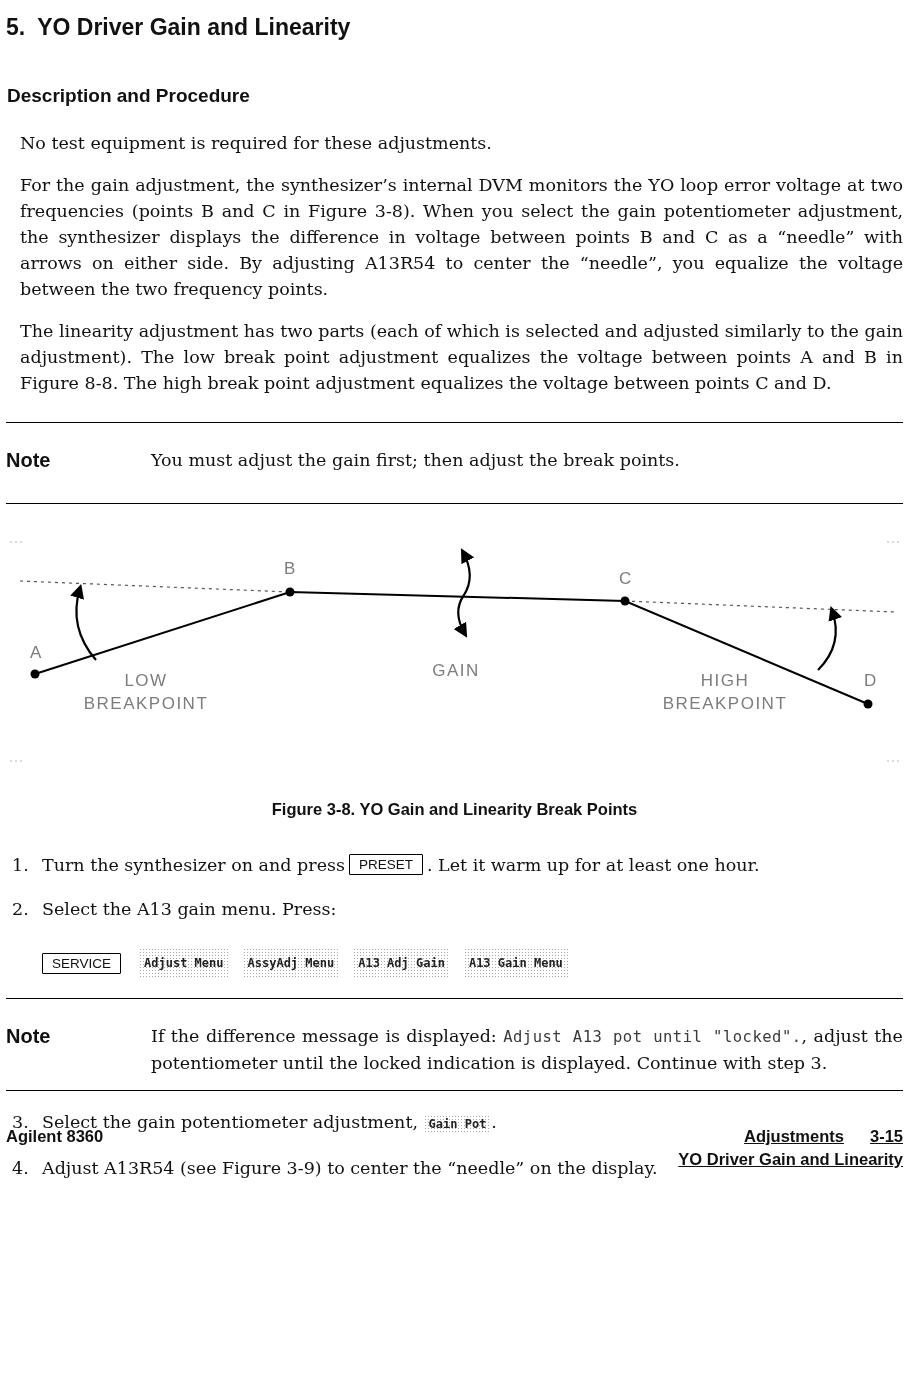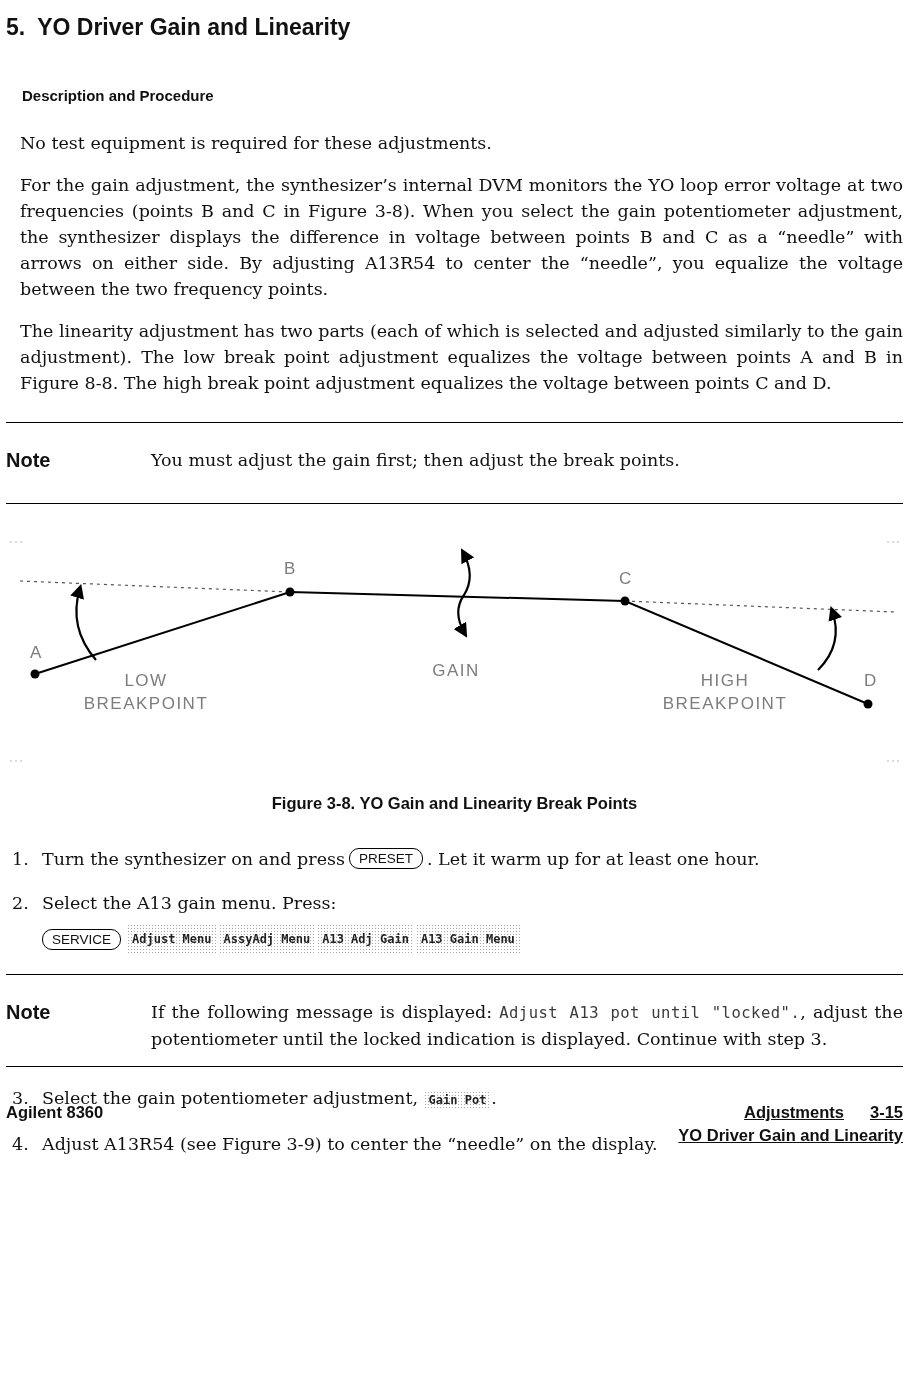--- a/index.html
+++ b/index.html
@@ -6,55 +6,55 @@
   body{
     width:909px;height:1390px;position:relative;
     font-family:"DejaVu Serif","Liberation Serif",serif;
     color:#111;font-size:17.5px;line-height:26px;
     overflow:hidden;
   }
   .page{padding:8px 6px 0 6px;position:relative;}
 
   h1{font-family:"Liberation Sans",sans-serif;font-size:23px;font-weight:bold;margin:4px 0 11px 0;line-height:30px;}
   h1 .secnum{margin-right:12px;}
-  h2{font-family:"Liberation Sans",sans-serif;font-size:15px;font-weight:bold;margin:42px 0 0 16px;line-height:24px;}
+  h2{font-family:"Liberation Sans",sans-serif;font-size:19px;font-weight:bold;margin:42px 0 0 1px;line-height:24px;}
 
   p.body-par{margin:16px 0 0 14px;text-align:justify;}
   p.first-par{margin-top:22px;}
 
   .note{
     margin-top:26px;
     border-top:1.4px solid #000;border-bottom:1.4px solid #000;
     display:flex;align-items:flex-start;
     padding:24px 0 30px 0;
   }
   .note-label{
     width:145px;flex:0 0 145px;
     font-family:"Liberation Sans",sans-serif;font-weight:bold;font-size:20px;line-height:26px;
   }
   .note-body{flex:1;text-align:justify;}
 
   .figure-wrap{margin-top:30px;}
   .figure-caption{
     font-family:"Liberation Sans",sans-serif;font-weight:bold;font-size:16.5px;
-    text-align:center;margin-top:14px;
+    text-align:center;margin-top:20px;
   }
   .diagram-label{
     font-family:"Liberation Sans",sans-serif;
     fill:#7d7d7d;font-size:17px;letter-spacing:1.5px;
   }
 
   .steps{margin-top:30px;}
   .step{display:flex;margin-top:18px;}
   .step-num{flex:0 0 30px;text-align:left;padding-left:6px;}
   .step-body{flex:1;}
-  .step-line2{margin-top:8px;display:flex;align-items:center;flex-wrap:wrap;gap:2px;}
+  .step-line2{margin-top:26px;display:flex;align-items:center;flex-wrap:wrap;gap:14px;}
 
   .key{
-    display:inline-block;border:1.6px solid #000;border-radius:10px;
+    display:inline-block;border:1.6px solid #000;border-radius:1px;
     padding:0 9px;margin:0 4px;
     font-family:"Liberation Sans",sans-serif;font-size:13.5px;line-height:19px;
     vertical-align:2px;white-space:nowrap;
   }
   .softkey{
     font-family:"DejaVu Sans Mono","Liberation Mono",monospace;
     font-weight:bold;font-size:12px;color:#222;
     background-image:radial-gradient(circle,#a8a8a8 0.8px,transparent 0.95px);
     background-size:3px 3px;
     padding:2px 5px;white-space:nowrap;
@@ -155,21 +155,21 @@
           <span class="softkey">A13 Adj Gain</span>
           <span class="softkey">A13 Gain Menu</span>
         </div>
       </div>
     </div>
   </div>
 
   <div class="note" style="margin-top:20px;padding-bottom:14px;">
     <div class="note-label">Note</div>
     <div class="note-body">
-      <span>If the following message is displayed:</span>
+      <span>If the difference message is displayed:</span>
       <span class="mono-msg">Adjust A13 pot until "locked".</span><span>, adjust the potentiometer until the locked indication is displayed. Continue with step 3.</span>
     </div>
   </div>
 
   <div class="steps" style="margin-top:12px;">
 
     <div class="step">
       <div class="step-num">3.</div>
       <div class="step-body">
         <span>Select the gain potentiometer adjustment,</span>

